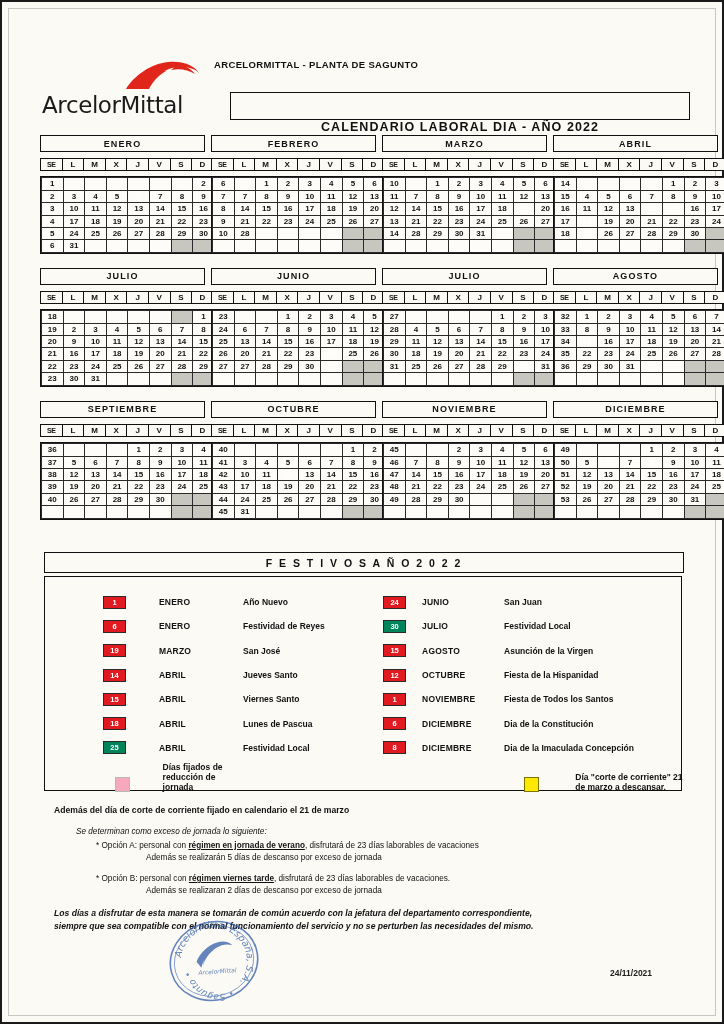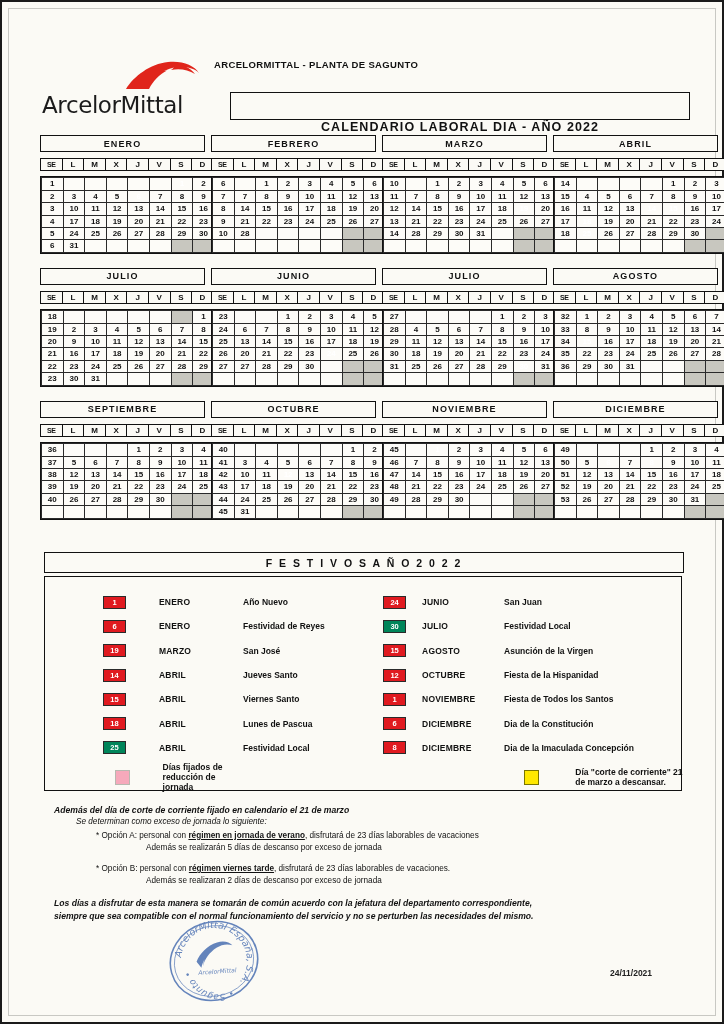--- a/index.html
+++ b/index.html
@@ -93,32 +93,32 @@
     font-size:7.5px;font-weight:bold;color:#fff;
     border:1px solid #2a2a2a;
   }
   .chip.red{background:#e01a20;}
   .chip.green{background:#00855a;}
   .f-month{width:84px;margin-left:33px;font-size:8.5px;font-weight:bold;letter-spacing:.2px;}
   .f-desc{font-size:8.5px;font-weight:bold;}
   .fest-col.right .f-month{width:82px;margin-left:16px;}
 
   .swatch-row{position:absolute;left:0;top:185px;width:638px;display:flex;}
-  .sw-item{display:flex;align-items:center;padding-left:12px;}
+  .sw-item{display:flex;align-items:flex-end;padding-left:12px;}
   .sw-item.a{margin-left:58px;}
   .sw-item.b{margin-left:272px;}
   .sw{width:24px;height:13px;border:1px solid #b8b8b0;}
   .sw.pink{background:#f6a9bb;}
   .sw.yellow{background:#ffe800;border-color:#7a7500;}
   .sw-label{margin-left:33px;font-size:8.5px;font-weight:bold;}
   .sw-item.b .sw-label{margin-left:36px;}
 
   
   .notes{position:absolute;left:52px;top:803px;width:640px;}
-  .n1{font-size:8.6px;font-weight:bold;font-style:italic;margin-bottom:2px;}
+  .n1{font-size:8.6px;font-weight:bold;margin-bottom:12px;}
   .n2{font-size:8.2px;font-style:italic;margin-left:22px;margin-bottom:5px;}
   .n3{font-size:8.2px;margin-left:42px;margin-bottom:3px;}
   .n4{font-size:8.2px;margin-left:92px;margin-bottom:12px;}
   .u{text-decoration:underline;font-weight:bold;}
   .n-final{font-size:8.6px;font-weight:bold;font-style:italic;line-height:1.5;margin-top:12px;}
 
   
   .stamp{
     position:absolute;left:140px;top:915px;width:145px;height:88px;
     opacity:.72;

